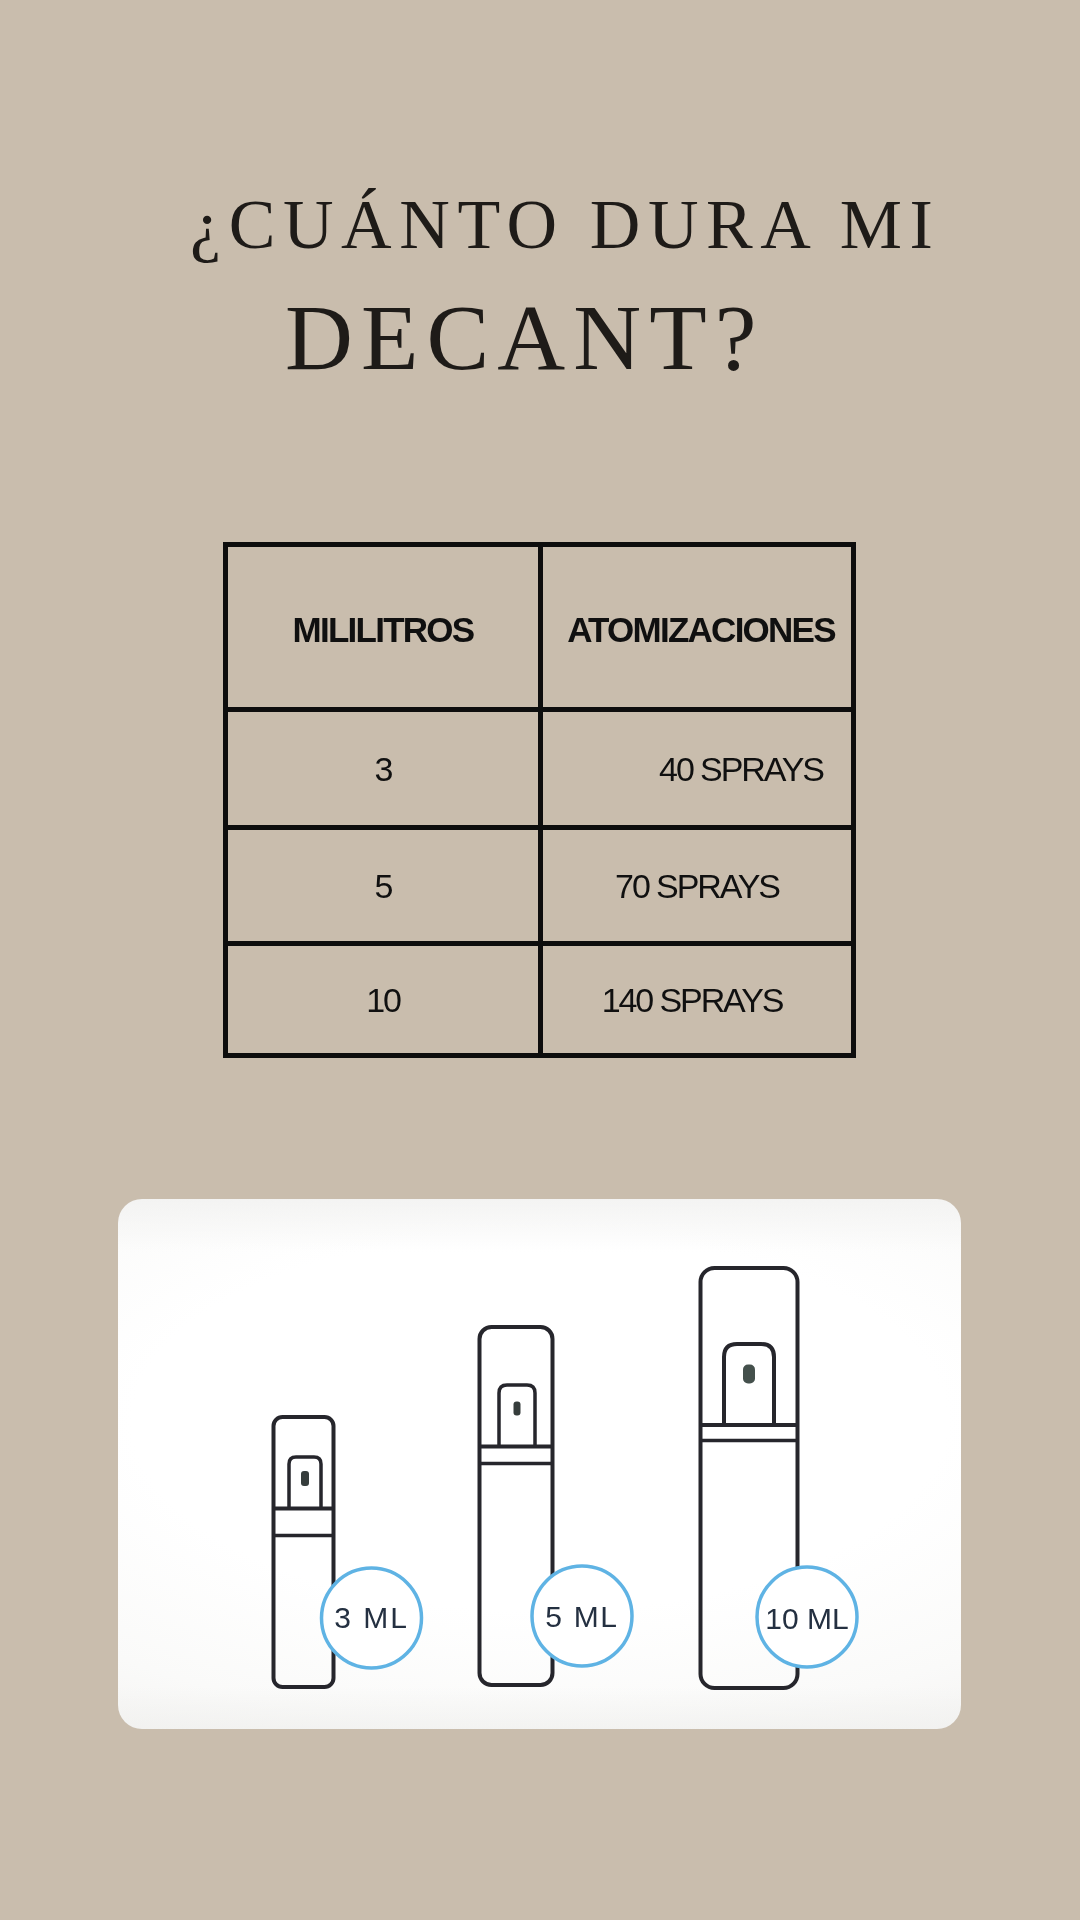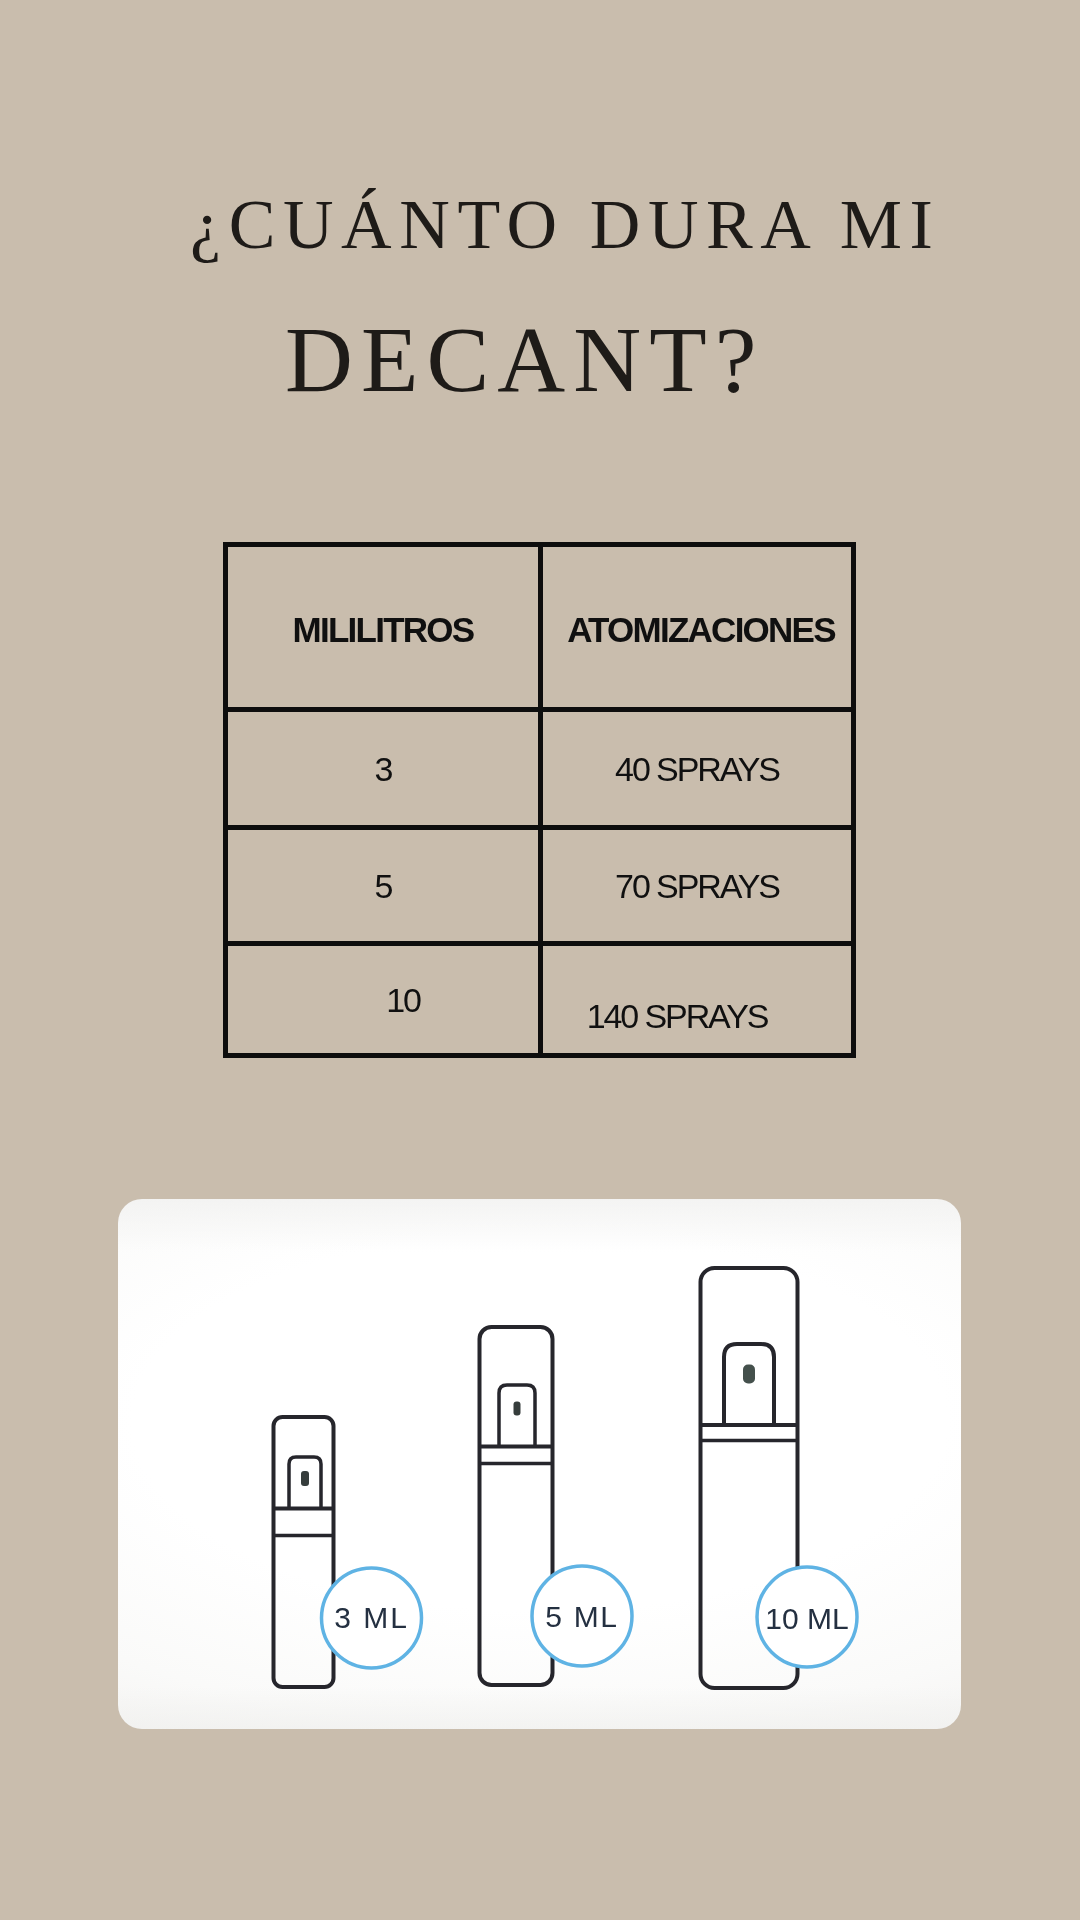--- a/index.html
+++ b/index.html
@@ -1,45 +1,45 @@
 <!DOCTYPE html>
 <html><head>
 <meta charset="utf-8">
 <style>
   html,body{margin:0;padding:0;}
   body{width:1080px;height:1920px;background:#c9bdad;position:relative;overflow:hidden;
        font-family:"Liberation Sans",sans-serif;}
   .abs{position:absolute;}
   .t1{font-family:"Liberation Serif",serif;color:#1e1b18;font-size:70px;letter-spacing:7.6px;white-space:nowrap;text-align:center;}
-  .t2{font-family:"Liberation Serif",serif;color:#1e1b18;font-size:94px;letter-spacing:8.1px;white-space:nowrap;margin-top:22px;}
+  .t2{font-family:"Liberation Serif",serif;color:#1e1b18;font-size:94px;letter-spacing:8.1px;white-space:nowrap;}
   .cell{display:flex;align-items:center;justify-content:center;color:#101010;}
   .hdr{font-weight:bold;font-size:35px;letter-spacing:-1.75px;padding-top:2.5px;}
   .dat{font-size:34px;letter-spacing:-2.1px;padding-top:0.5px;}
   .line{background:#0d0d0d;position:absolute;}
 </style>
 </head>
 <body>
 
   <div class="abs t1" id="L1" style="left:190px;top:185px;">¿CUÁNTO DURA MI</div>
   <div class="abs t2" id="L2" style="left:285px;top:283px;">DECANT?</div>
 
   <div class="abs" style="left:223px;top:542px;width:633px;height:516px;border:5px solid #0d0d0d;box-sizing:border-box;"></div>
   <div class="line" style="left:538px;top:542px;width:5px;height:516px;"></div>
   <div class="line" style="left:223px;top:707px;width:633px;height:5px;"></div>
   <div class="line" style="left:223px;top:825px;width:633px;height:5px;"></div>
   <div class="line" style="left:223px;top:941px;width:633px;height:5px;"></div>
 
   <div class="abs cell hdr" style="left:228px;top:547px;width:310px;height:160px;text-align:center;">MILILITROS</div>
   <div class="abs cell hdr" style="left:543px;top:547px;width:316px;height:160px;">ATOMIZACIONES</div>
   <div class="abs cell dat" style="left:228px;top:712px;width:310px;height:113px;">3</div>
-  <div class="abs cell dat" style="left:543px;top:712px;width:308px;height:113px;">40 SPRAYS</div>
+  <div class="abs cell dat" style="left:543px;top:712px;width:308px;height:113px;padding-left:44px;">40 SPRAYS</div>
   <div class="abs cell dat" style="left:228px;top:830px;width:310px;height:111px;">5</div>
   <div class="abs cell dat" style="left:543px;top:830px;width:308px;height:111px;">70 SPRAYS</div>
-  <div class="abs cell dat" style="left:228px;top:946px;width:310px;height:107px;margin-left:20px;">10</div>
-  <div class="abs cell dat" style="left:545px;top:946px;width:264px;height:107px;margin-top:16px;">140 SPRAYS</div>
+  <div class="abs cell dat" style="left:228px;top:946px;width:310px;height:107px;">10</div>
+  <div class="abs cell dat" style="left:560px;top:946px;width:264px;height:107px;">140 SPRAYS</div>
 
   <div class="abs" style="left:118px;top:1199px;width:843px;height:530px;border-radius:24px;
        background:linear-gradient(180deg, rgba(242,242,241,0.85) 0%, rgba(255,255,255,0) 10%), linear-gradient(0deg, rgba(240,240,238,0.7) 0%, rgba(255,255,255,0) 8%), radial-gradient(ellipse 115% 85% at 50% 42%, #ffffff 42%, #fafaf9 68%, #efeeec 100%);"></div>
 
   <svg class="abs" style="left:118px;top:1199px;" width="843" height="530" viewBox="0 0 843 530">
     <g fill="none" stroke="#26262c" stroke-width="4">
 
       <rect x="155.5" y="218" width="60" height="270" rx="9"></rect>
       <path d="M 171 308 L 171 265 Q 171 258 178 258 L 196 258 Q 203 258 203 265 L 203 308" stroke-width="3.5"></path>
       <line x1="155.5" y1="309.5" x2="215.5" y2="309.5"></line>

